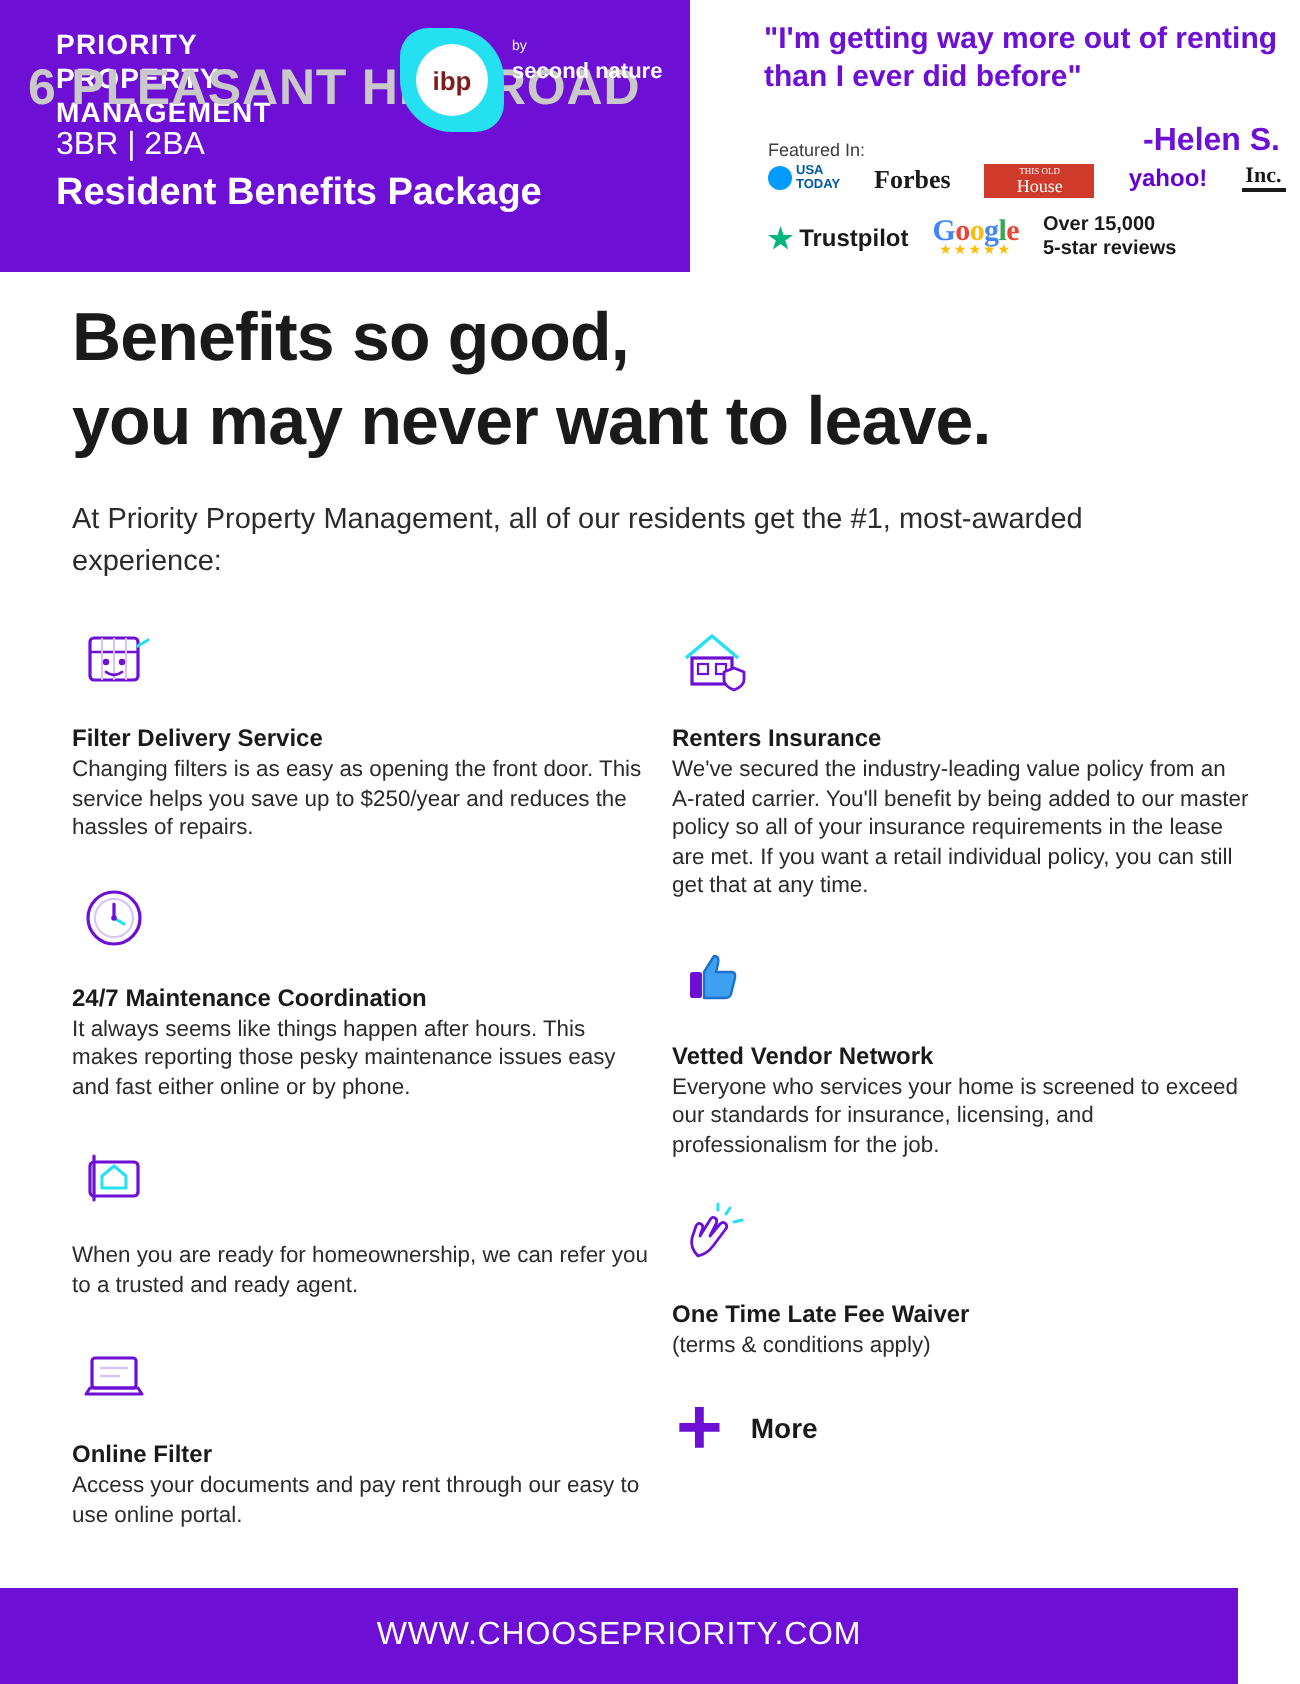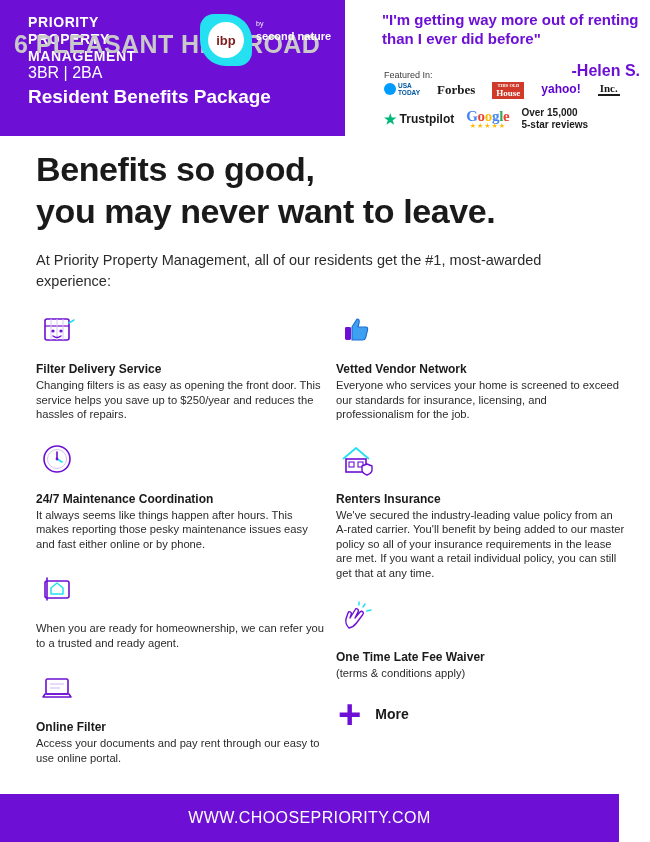--- a/index.html
+++ b/index.html
@@ -188,22 +188,22 @@
     font-family: "Liberation Serif", serif;
     font-size: 13px;
     font-weight: bold;
     color: #1a1a1a;
   }
   .logo-house {
     background: #d03a2a;
     color: #ffffff;
     font-family: "Liberation Serif", serif;
     font-size: 9px;
-    font-weight: bold;
-    padding: 1px 4px;
+    font-weight: normal;
+    padding: 1px 16px;
     line-height: 10px;
     text-align: center;
   }
   .logo-house small {
     display: block;
     font-size: 4.5px;
     line-height: 5px;
   }
   .logo-yahoo {
     font-size: 12px;
@@ -501,50 +501,50 @@
       <div class="benefit-body">Access your documents and pay rent through our easy to use online portal.</div>
     </div>
   </div>
 
 </div>
 
 <div class="col-right">
 
   <div class="benefit">
     <div class="benefit-icon">
-      <svg width="38" height="38" viewBox="0 0 38 38">
-        <path d="M14 17 l5 -8 q3 0 2 4 l-1 4 h8 q2 0 1.5 3 l-2 8 q-0.5 2 -3 2 h-10.5 z" fill="#3ea0f0" stroke="#1f6fd0" stroke-width="1.2" stroke-linejoin="round"></path>
-        <rect x="7" y="17" width="6" height="13" rx="1.4" fill="#6d0fd4"></rect>
-      </svg>
-    </div>
-    <div class="benefit-text">
-      <div class="benefit-title">Vetted Vendor Network</div>
-      <div class="benefit-body">Everyone who services your home is screened to exceed our standards for insurance, licensing, and professionalism for the job.</div>
-    </div>
-  </div>
-
-  <div class="benefit">
-    <div class="benefit-icon">
       <svg width="40" height="40" viewBox="0 0 40 40">
         <path d="M6 19 L19 8 L32 19" fill="none" stroke="#24e0f0" stroke-width="1.8" stroke-linejoin="round"></path>
         <rect x="9" y="19" width="20" height="13" fill="none" stroke="#6d0fd4" stroke-width="1.6"></rect>
         <rect x="12" y="22" width="5" height="5" fill="none" stroke="#6d0fd4" stroke-width="1.1"></rect>
         <rect x="21" y="22" width="5" height="5" fill="none" stroke="#6d0fd4" stroke-width="1.1"></rect>
         <path d="M30 24 l5 2 v4 q0 3 -5 5 q-5 -2 -5 -5 v-4 z" fill="#ffffff" stroke="#6d0fd4" stroke-width="1.4" stroke-linejoin="round"></path>
       </svg>
     </div>
     <div class="benefit-text">
       <div class="benefit-title">Renters Insurance</div>
       <div class="benefit-body">We've secured the industry-leading value policy from an A-rated carrier. You'll benefit by being added to our master policy so all of your insurance requirements in the lease are met. If you want a retail individual policy, you can still get that at any time.</div>
     </div>
   </div>
 
   <div class="benefit">
     <div class="benefit-icon">
       <svg width="38" height="38" viewBox="0 0 38 38">
+        <path d="M14 17 l5 -8 q3 0 2 4 l-1 4 h8 q2 0 1.5 3 l-2 8 q-0.5 2 -3 2 h-10.5 z" fill="#3ea0f0" stroke="#1f6fd0" stroke-width="1.2" stroke-linejoin="round"></path>
+        <rect x="7" y="17" width="6" height="13" rx="1.4" fill="#6d0fd4"></rect>
+      </svg>
+    </div>
+    <div class="benefit-text">
+      <div class="benefit-title">Vetted Vendor Network</div>
+      <div class="benefit-body">Everyone who services your home is screened to exceed our standards for insurance, licensing, and professionalism for the job.</div>
+    </div>
+  </div>
+
+  <div class="benefit">
+    <div class="benefit-icon">
+      <svg width="38" height="38" viewBox="0 0 38 38">
         <path d="M11 30 q-4 -4 -3 -9 l2 -6 q1 -2 2.5 -1 q1.5 1 0.5 3 l-1 3 l5 -8 q1 -2 2.5 -1 q1.5 1 0.5 3 l-3 6 l5 -6 q1.5 -1.5 3 0 q1 1.5 -0.5 3 l-6 8 q-3 4 -7.5 5 z" fill="#ffffff" stroke="#6d0fd4" stroke-width="1.4" stroke-linejoin="round"></path>
         <line x1="25" y1="9" x2="27" y2="6" stroke="#24e0f0" stroke-width="1.5" stroke-linecap="round"></line>
         <line x1="29" y1="13" x2="33" y2="12" stroke="#24e0f0" stroke-width="1.5" stroke-linecap="round"></line>
         <line x1="21" y1="7" x2="21" y2="4" stroke="#24e0f0" stroke-width="1.5" stroke-linecap="round"></line>
       </svg>
     </div>
     <div class="benefit-text">
       <div class="benefit-title">One Time Late Fee Waiver</div>
       <div class="benefit-body">(terms &amp; conditions apply)</div>
     </div>

